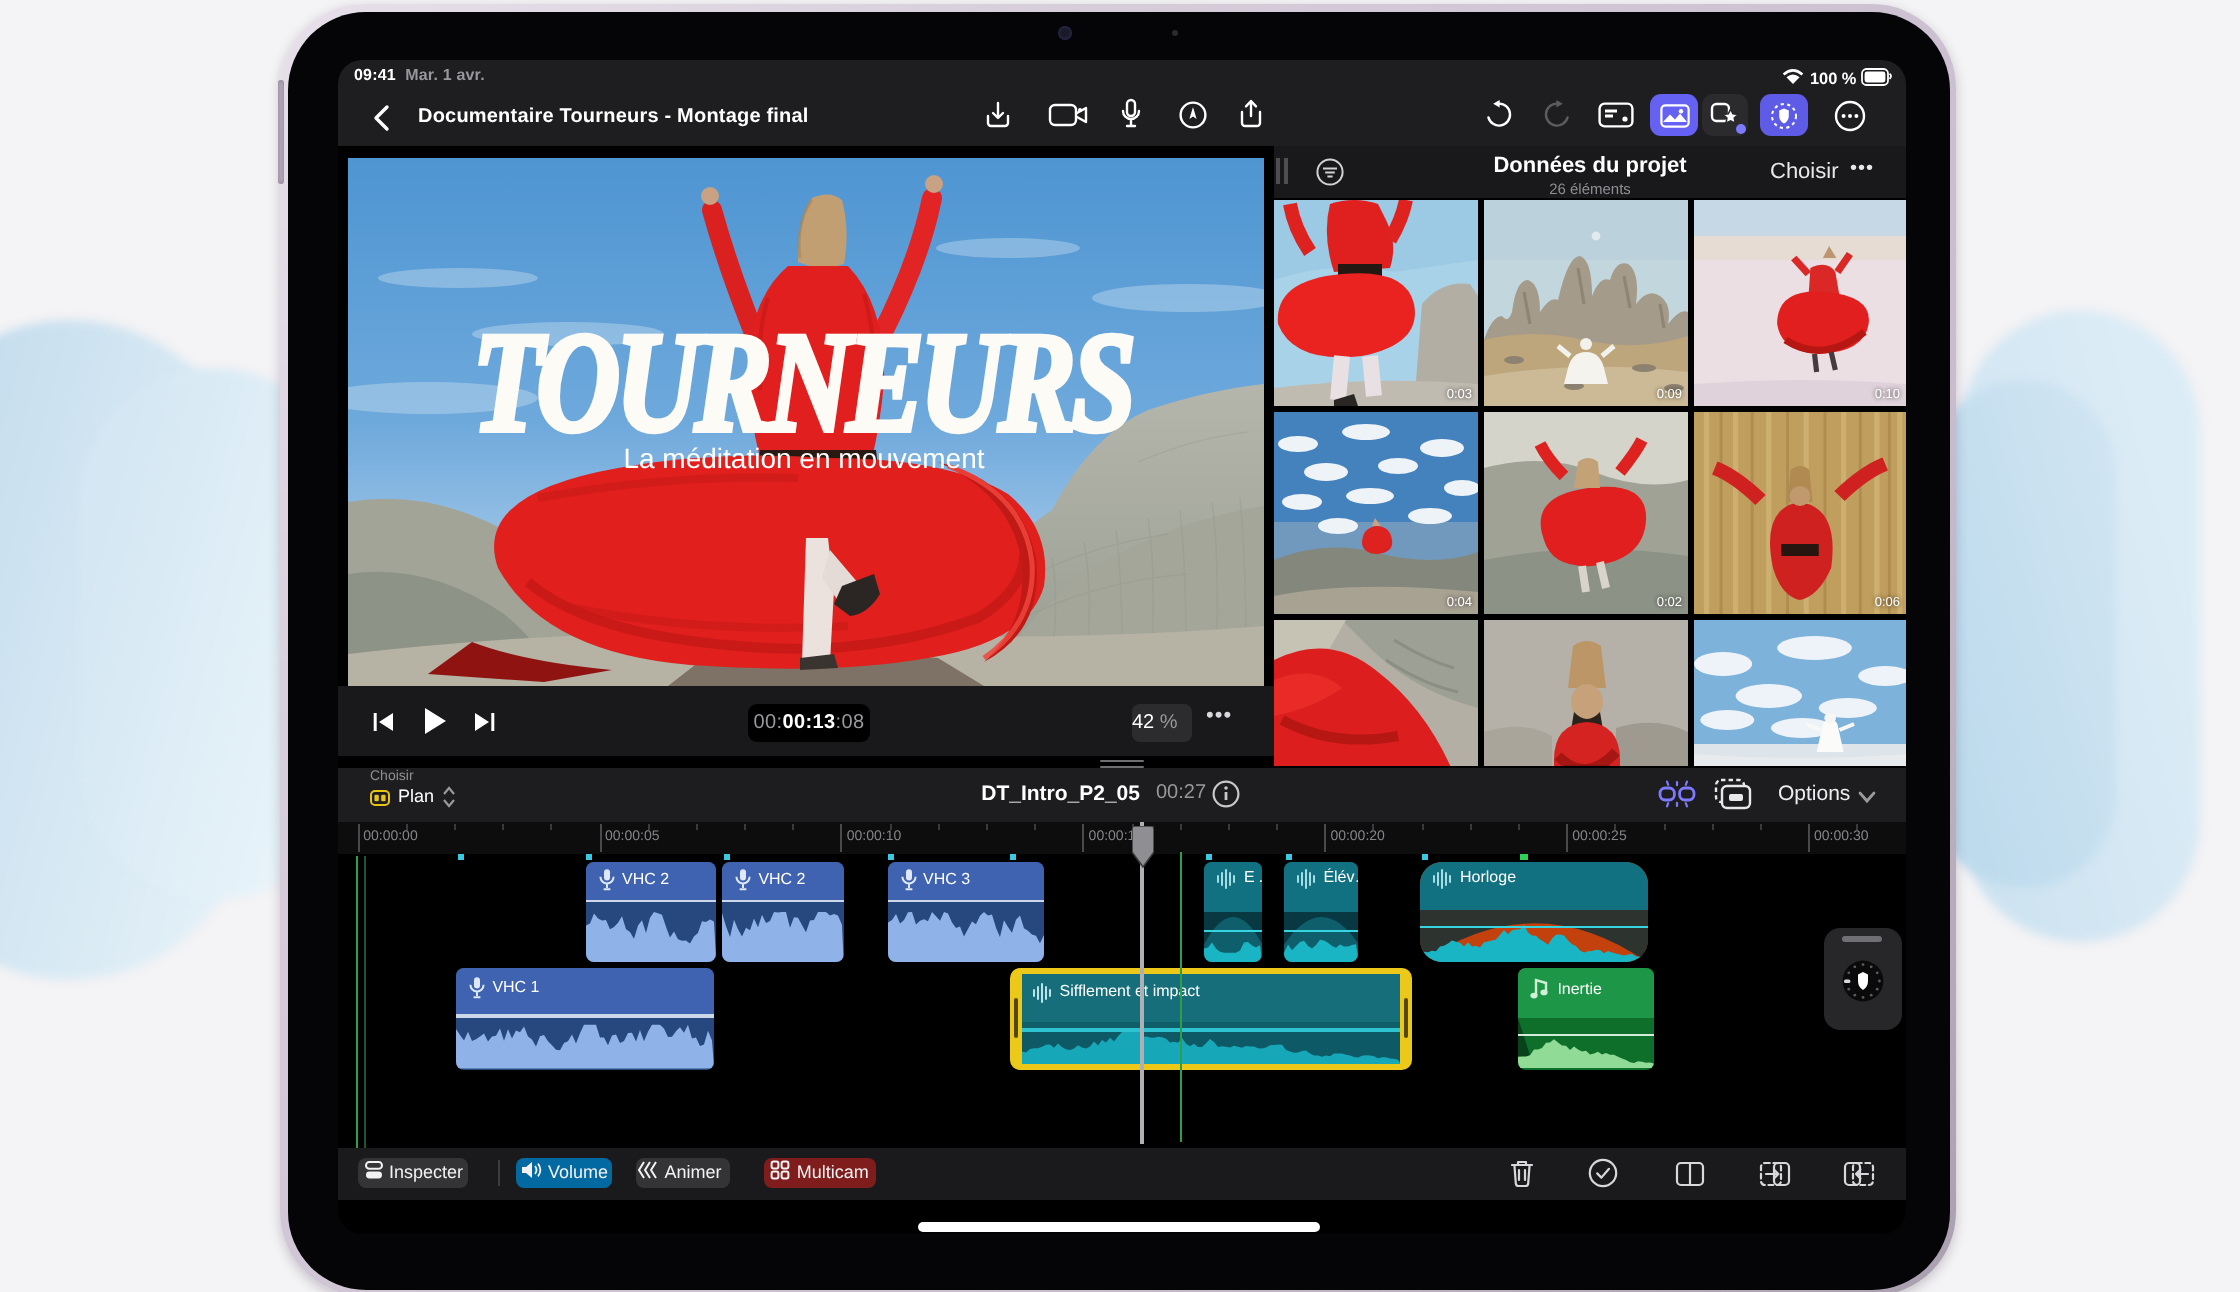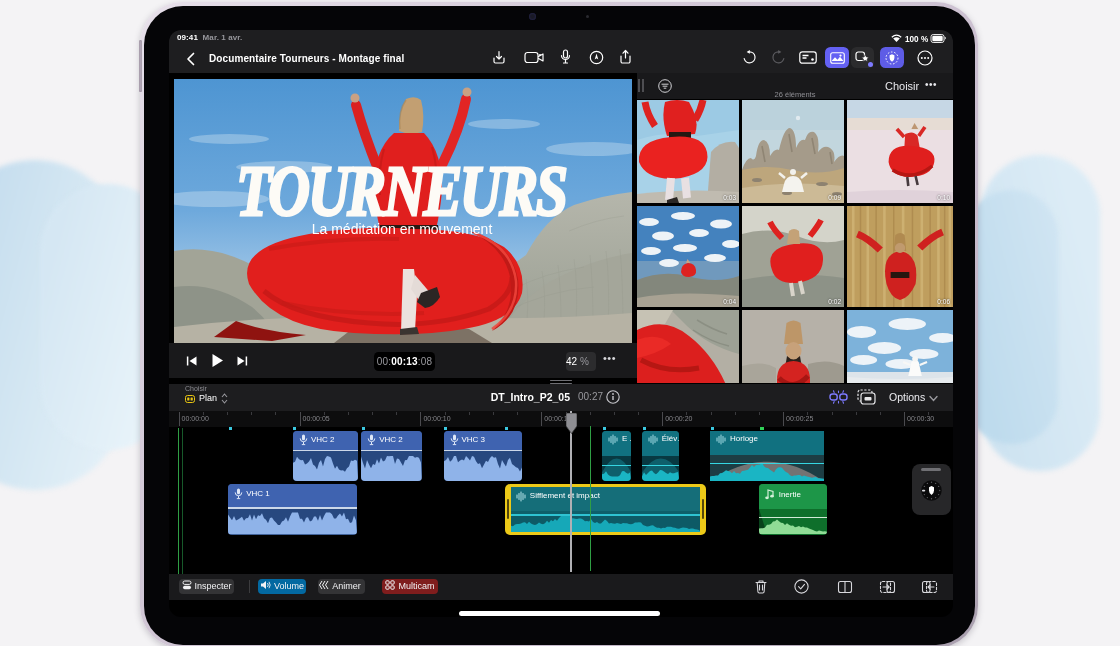--- a/index.html
+++ b/index.html
@@ -147,20 +147,21 @@
       </svg>
     </div>
     <div class="abs" style="left:468px;top:43px;width:316px;height:310px;background:#000;overflow:hidden">
       <div class="abs" style="left:0;top:0;width:316px;height:26px;background:#19191b"></div>
       <div class="abs" style="left:1px;top:6px;width:1.5px;height:13px;background:#4e4e52"></div>
       <div class="abs" style="left:5px;top:6px;width:1.5px;height:13px;background:#4e4e52"></div>
       <svg class="abs" style="left:21px;top:6px" width="14" height="14" viewBox="0 0 14 14">
         <circle cx="7" cy="7" r="6.3" stroke="#d2d2d6" stroke-width="1" fill="none"></circle>
         <path d="M3.5 5.2 h7 M4.6 7.2 h4.8 M5.7 9.2 h2.6" stroke="#d2d2d6" stroke-width="1"></path>
       </svg>
+      <div class="abs" style="left:0;top:4px;width:316px;text-align:center;font-size:11px;font-weight:bold;color:#fff">Données du projet</div>
       <div class="abs" style="left:0;top:16.5px;width:316px;text-align:center;font-size:7.5px;color:#8e8e93">26 éléments</div>
       <div class="abs" style="left:248px;top:7px;font-size:11px;color:#e8e8ec">Choisir</div>
       <div class="abs" style="left:288px;top:5.5px;font-size:10px;color:#e8e8ec;letter-spacing:.5px">•••</div>
       <div class="abs" style="left:0px;top:26.7px;width:102px;height:103px;overflow:hidden">
         <svg width="102" height="103" viewBox="0 0 102 103" preserveAspectRatio="none">
           <rect width="102" height="103" fill="#a8d2e8"></rect>
           <path d="M0 40 Q30 30 60 36 L102 30 L102 0 L0 0 Z" fill="#9ccae4"></path>
           <path d="M70 103 L74 52 Q84 40 98 42 L102 48 L102 103 Z" fill="#b3aea3"></path>
           <path d="M0 103 L0 94 Q50 88 102 92 L102 103 Z" fill="#c0bbb0"></path>
           <path d="M28 2 Q40 -2 52 2 L56 10 Q62 22 58 34 L30 36 Q24 18 28 2 Z" fill="#e0201f"></path>
@@ -470,21 +471,21 @@
       </svg>
       <div class="abs" style="left:20px;top:3.5px;font-size:8px;color:#fff;white-space:nowrap">Élév…</div>
       <svg class="abs" style="left:0;top:25.5px" width="38" height="25" viewBox="0 0 38 25" preserveAspectRatio="none">
         <path d="M0 0 L0 16.4 Q 18.8 -11.3 37.5 16.4 L37.5 0 Z" fill="#072f38" opacity=".8"></path>
       </svg>
       <svg class="abs" style="left:0;top:25.5px" width="38" height="25" viewBox="0 0 38 25">
         <path d="M0,25.200000000000003 L0.0,20.4 L2.0,16.3 L4.0,19.1 L6.0,17.0 L8.0,15.0 L10.0,14.4 L12.0,17.0 L14.0,18.2 L16.0,16.5 L18.0,13.9 L20.0,14.3 L22.0,15.4 L24.0,17.0 L26.0,17.9 L28.0,16.3 L30.0,17.3 L32.0,17.2 L34.0,16.5 L36.0,16.1 L37.5,25.200000000000003 Z" fill="#1ab5c4"></path>
       </svg>
       <div class="abs" style="left:0;top:34.0px;width:37.5px;height:1.4px;background:#35d6e2"></div>
     </div>
-    <div class="abs" style="left:541px;top:400.6px;width:114.4px;height:50.7px;border-radius:0;overflow:hidden;background:#737373">
+    <div class="abs" style="left:541px;top:400.6px;width:114.4px;height:50.7px;border-radius:11px;overflow:hidden;background:#c2410c">
       <div class="abs" style="left:0;top:0;width:114.4px;height:24px;background:#117180"></div>
       <svg class="abs" style="left:5px;top:3.5px" width="12" height="11" viewBox="0 0 12 11">
         <g stroke="#a5dde4" stroke-width="1" stroke-linecap="round">
           <path d="M2 4 v3 M4 2.5 v6 M6 1 v9 M8 2.5 v6 M10 4 v3"></path>
         </g>
       </svg>
       <div class="abs" style="left:20px;top:3.5px;font-size:8px;color:#fff;white-space:nowrap">Horloge</div>
       <svg class="abs" style="left:0;top:24px" width="114" height="27" viewBox="0 0 114 27" preserveAspectRatio="none">
         <path d="M0 0 L0 26.7 Q 57.2 -13.4 114.4 26.7 L114.4 0 Z" fill="#072f38" opacity=".8"></path>
       </svg>

